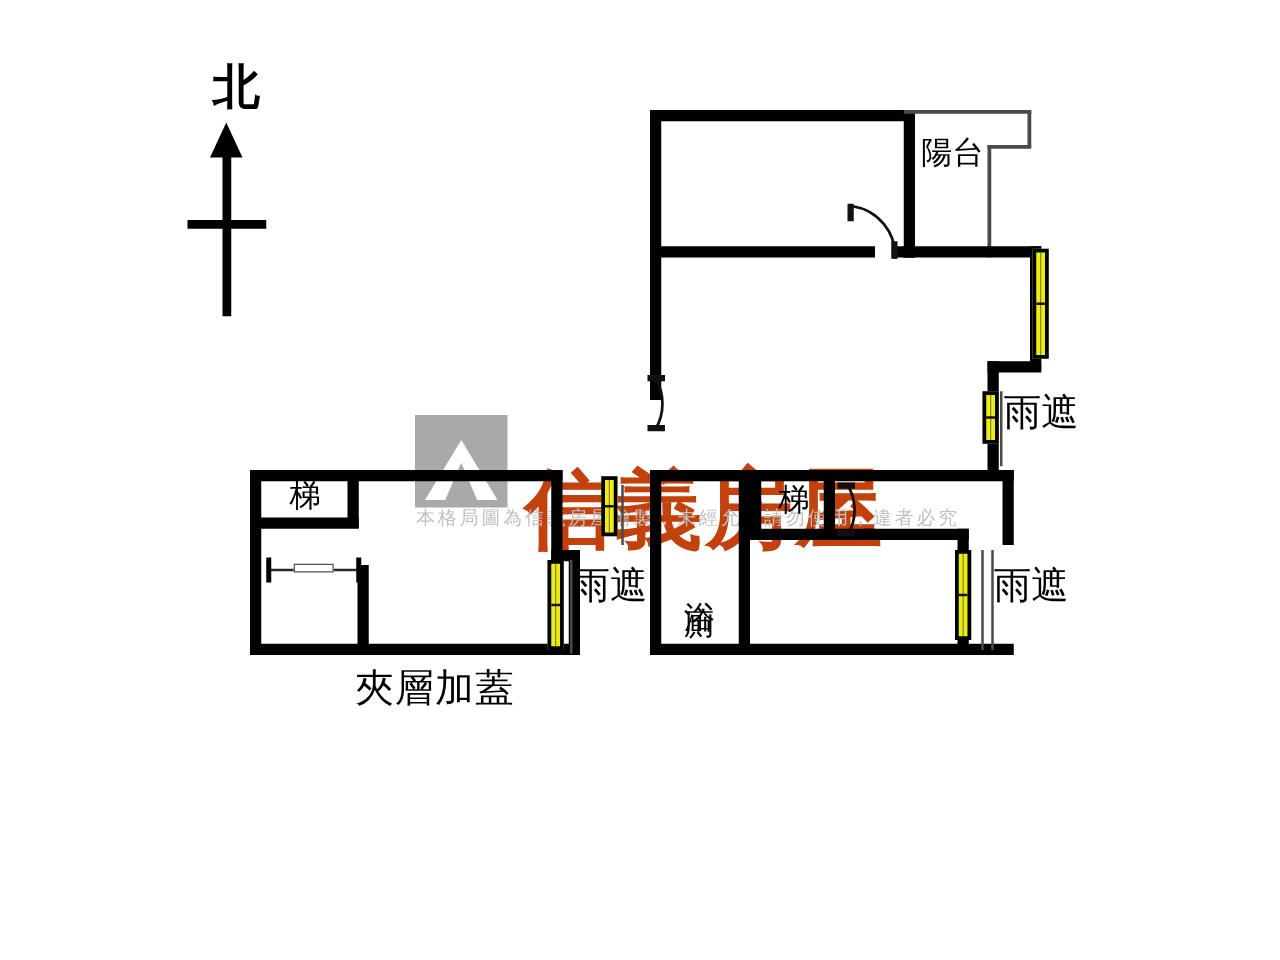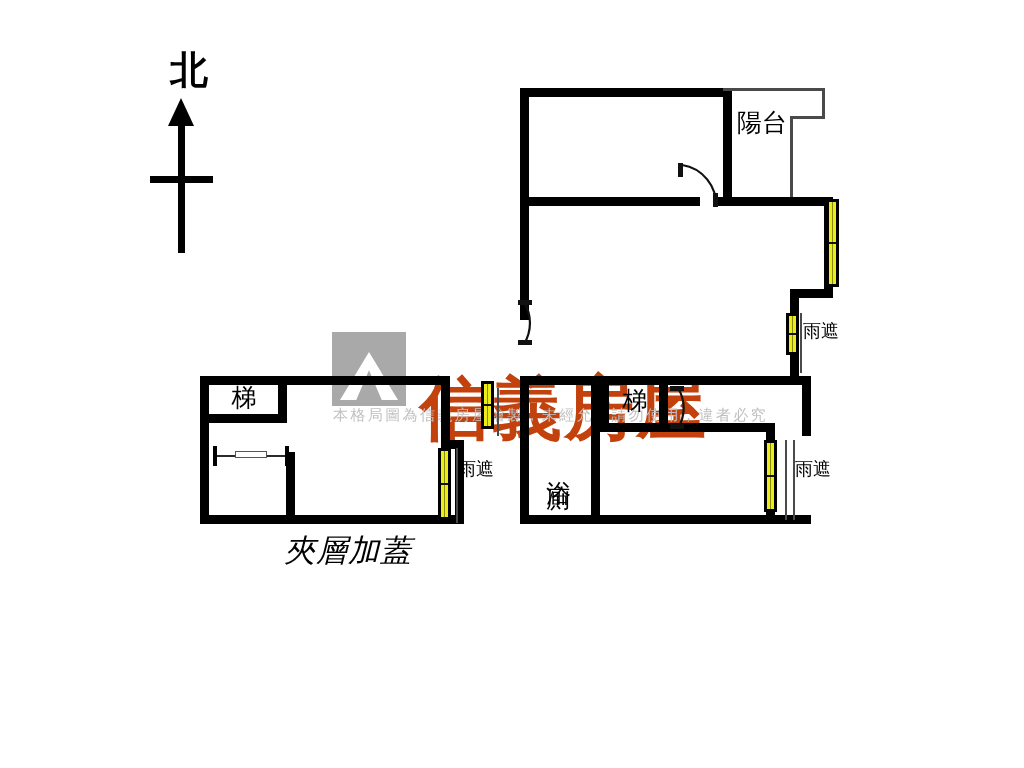--- a/index.html
+++ b/index.html
@@ -141,21 +141,21 @@
     font-family: "Liberation Serif", "DejaVu Serif", serif;
     white-space: nowrap;
   }
   .room-label.vert {
     writing-mode: vertical-rl;
     white-space: nowrap;
     letter-spacing: 3px;
   }
   .tag-label {
     position: absolute;
-    font-size: 18px;
+    font-size: 30px;
     line-height: 26px;
     color: #000;
     font-family: "Liberation Serif", "DejaVu Serif", serif;
     white-space: nowrap;
   }
 
   
   .window-v {
     position: absolute;
     background: #ecec18;
@@ -226,21 +226,20 @@
     left: 258px;
     top: 531px;
     width: 180px;
     text-align: center;
     font-size: 31px;
     line-height: 40px;
     font-weight: 400;
     color: #000;
     letter-spacing: 1px;
     font-family: "Liberation Serif", "DejaVu Serif", serif;
-    font-style: italic;
   }
   .disclaimer {
     position: absolute;
     left: 10px;
     top: 612px;
     width: 1006px;
     font-size: 25.5px;
     line-height: 37px;
     color: #000;
     text-align: justify;

